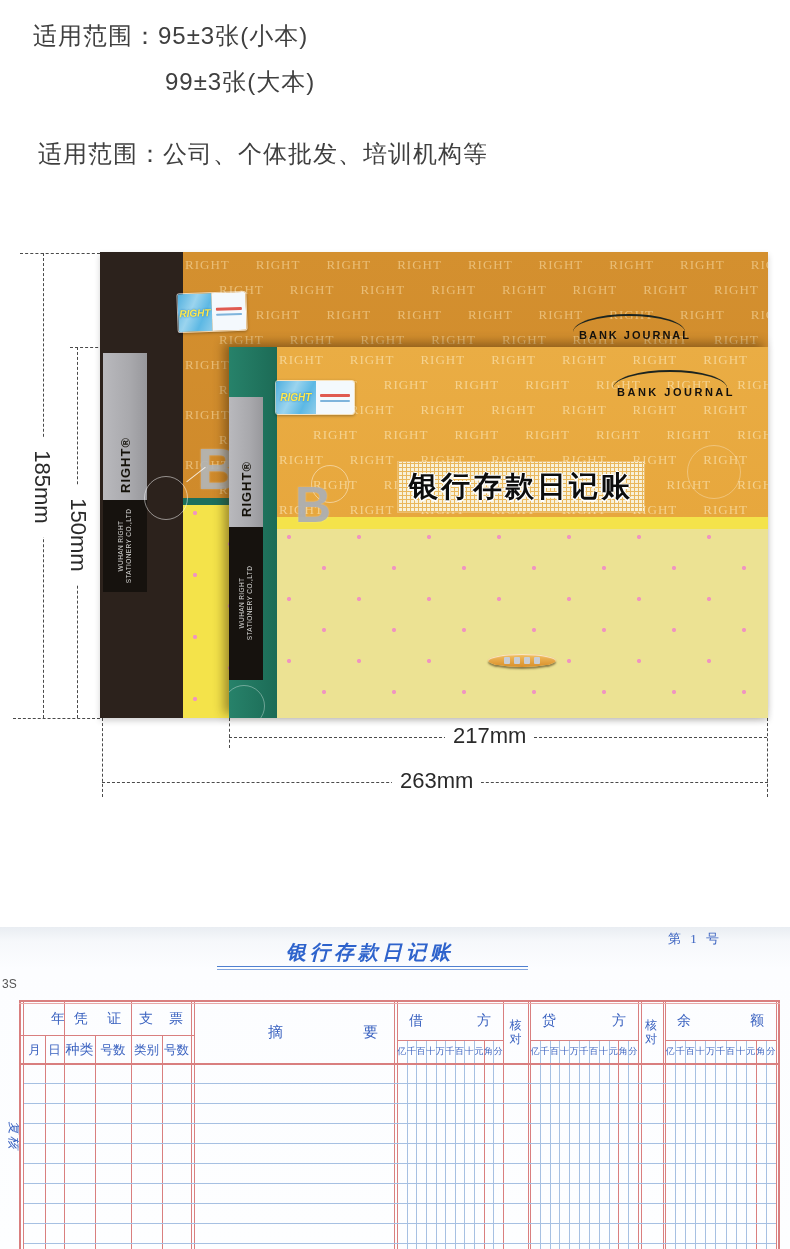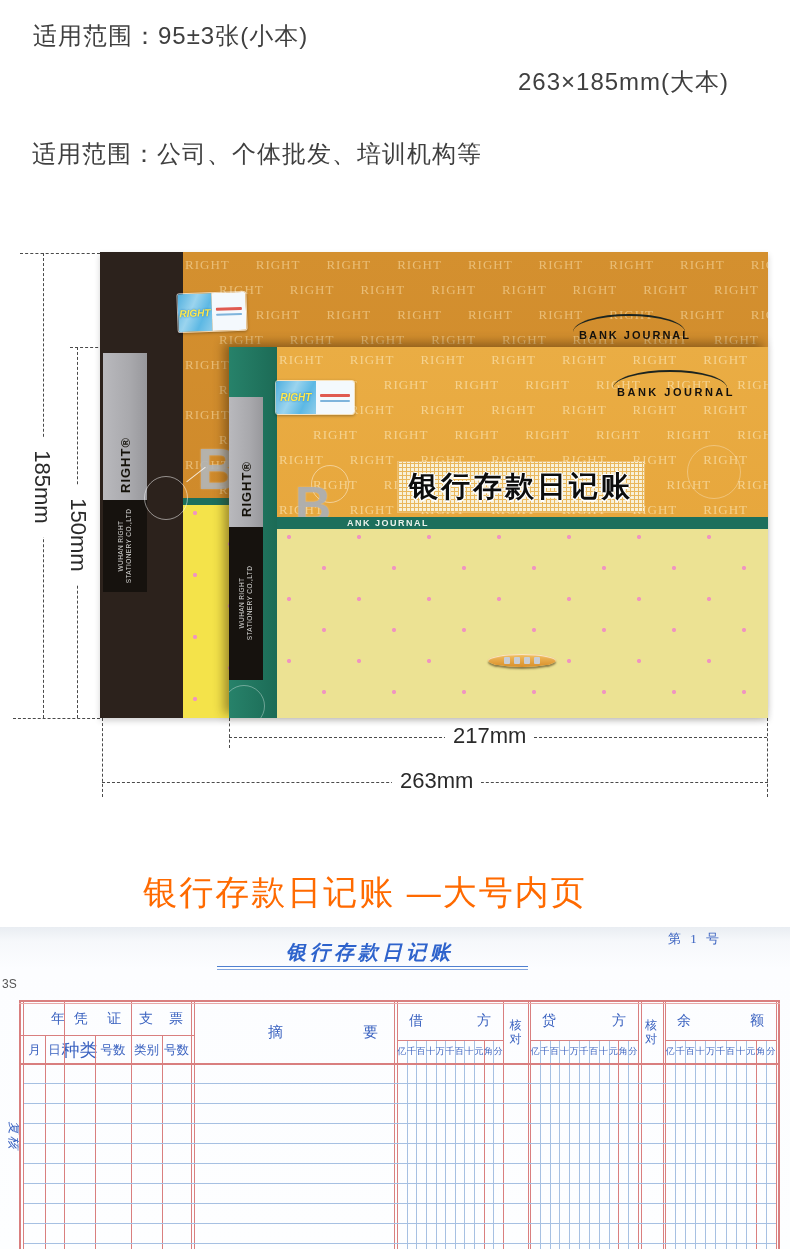--- a/index.html
+++ b/index.html
@@ -77,22 +77,22 @@
   #ltable{position:absolute;left:19px;top:73px;width:761px;height:249px;overflow:hidden;}
   .hcell{position:absolute;display:flex;align-items:center;justify-content:center;color:var(--ledger_text);
          white-space:nowrap;}
 </style>
 </head>
 <body>
 
 <div class="page">
 
   <div class="spec" style="left:33px;top:20px"><span>适用范围：</span><span>95±3张(小本)</span></div>
-  <div class="spec" style="left:518px;top:66px">263×185mm(大本)</div>
-  <div class="spec" style="left:32px;top:138px"><span>适用范围：</span><span>公司、个体批发、培训机构等</span></div>
+  <div class="spec" style="left:165px;top:66px">99±3张(大本)</div>
+  <div class="spec" style="left:38px;top:138px"><span>适用范围：</span><span>公司、个体批发、培训机构等</span></div>
 
   <div class="book back-book" style="left:100px;top:252px;width:668px;height:466px">
     <div style="left:0;top:0;width:83px;height:466px;background:var(--spine_brown)"></div>
     <div class="stripe-gray" style="left:3px;top:101px;width:44px;height:147px">
       <div class="spine-logo" style="left:-3px;top:108px;width:50px;height:14px">RIGHT®</div>
     </div>
     <div class="stripe-black" style="left:3px;top:248px;width:44px;height:92px">
       <div class="company" style="left:-23px;top:38px;width:90px;height:16px">
         <span>WUHAN RIGHT</span><br>
         <span>STATIONERY CO.,LTD</span>
@@ -156,23 +156,20 @@
           </div>
         <div class="arc" style="left:336px;top:23px;width:114px"></div>
         <div class="bank-journal" style="left:340px;top:39px;letter-spacing:2.5px">BANK JOURNAL</div>
         <div class="circle-motif" style="left:410px;top:98px;width:52px;height:52px;border-color:rgba(255,255,255,.3)"></div>
       </div>
       <div class="circle-motif" style="position:absolute;left:34px;top:118px;width:36px;height:36px;border-color:rgba(255,255,255,.45)"></div>
       <div class="big-letter" style="left:18px;top:133px;font-size:50px;color:rgba(168,172,176,.9)">B</div>
       <div class="title-band" style="left:121px;top:115px;width:246px;height:50px">
         <span class="cover-title">银行存款日记账</span>
       </div>
-      <div style="position:absolute;left:0;top:170px;width:491px;height:12px;background:var(--teal)">
-        <span class="ank" style="left:70px;top:1px">ANK JOURNAL</span>
-      </div>
       <div class="dots" style="position:absolute;left:0;top:182px;width:491px;height:189px;background-color:var(--pale_yellow)">
         <div class="badge" style="left:211px;top:125px;width:68px;height:13px">
             <i></i>
             <i></i>
             <i></i>
             <i></i>
           </div>
       </div>
     </div>
     <div class="sticker" style="left:46px;top:33px;width:78px;height:33px">
@@ -195,21 +192,20 @@
   <div class="dash-v" style="left:102px;top:718px;height:79px"></div>
   <div class="dash-v" style="left:229px;top:718px;height:30px"></div>
   <div class="dash-v" style="left:767px;top:718px;height:79px"></div>
   <div class="dash-h" style="left:229px;top:737px;width:538px"></div>
   <div class="dash-h" style="left:102px;top:782px;width:666px"></div>
   <div class="dim-label-rot" style="left:-8px;top:474px;width:100px;height:26px">185mm</div>
   <div class="dim-label-rot" style="left:28px;top:522px;width:100px;height:26px">150mm</div>
   <div class="dim-label" style="left:445px;top:723px">217mm</div>
   <div class="dim-label" style="left:392px;top:768px">263mm</div>
 
-  <div class="section-title" style="top:870px">银行存款日记账 —大号内页</div>
 
   <div class="ledger">
     <div class="ledger-title">银行存款日记账</div>
     <div class="l-underline" style="left:217px;top:39px;width:311px"></div>
     <div class="l-underline" style="left:217px;top:42px;width:311px;opacity:.7"></div>
     <div class="page-no" style="left:668px;top:3px">第 1 号</div>
     <div class="margin-code">3S</div>
     <div class="review">复核</div>
 
     <div id="ltable">
@@ -218,21 +214,21 @@
       <div class="hcell" style="left:45px;top:6px;width:67px;height:26px;font-size:14px;justify-content:space-around">
           <span>凭</span>
           <span>证</span>
         </div>
       <div class="hcell" style="left:112px;top:6px;width:60px;height:26px;font-size:14px;justify-content:space-around">
           <span>支</span>
           <span>票</span>
         </div>
       <div class="hcell" style="left:5px;top:40px;width:21px;height:20px;font-size:12.5px">月</div>
       <div class="hcell" style="left:26px;top:40px;width:19px;height:20px;font-size:12.5px">日</div>
-      <div class="hcell" style="left:45px;top:40px;width:31px;height:20px;font-size:18px">种类</div>
+      <div class="hcell" style="left:45px;top:40px;width:31px;height:20px;font-size:14px">种类</div>
       <div class="hcell" style="left:76px;top:40px;width:36px;height:20px;font-size:12.5px">号数</div>
       <div class="hcell" style="left:112px;top:40px;width:31px;height:20px;font-size:12.5px">类别</div>
       <div class="hcell" style="left:143px;top:40px;width:29px;height:20px;font-size:12.5px">号数</div>
       <div class="hcell" style="left:181px;top:10px;width:190px;height:44px;font-size:15px;justify-content:space-around;padding:0 28px">
           <span>摘</span>
           <span>要</span>
         </div>
       <div class="hcell" style="left:378px;top:6px;width:106px;height:30px;font-size:14px;justify-content:space-between;padding:0 12px;box-sizing:border-box">
           <span>借</span>
           <span>方</span>

